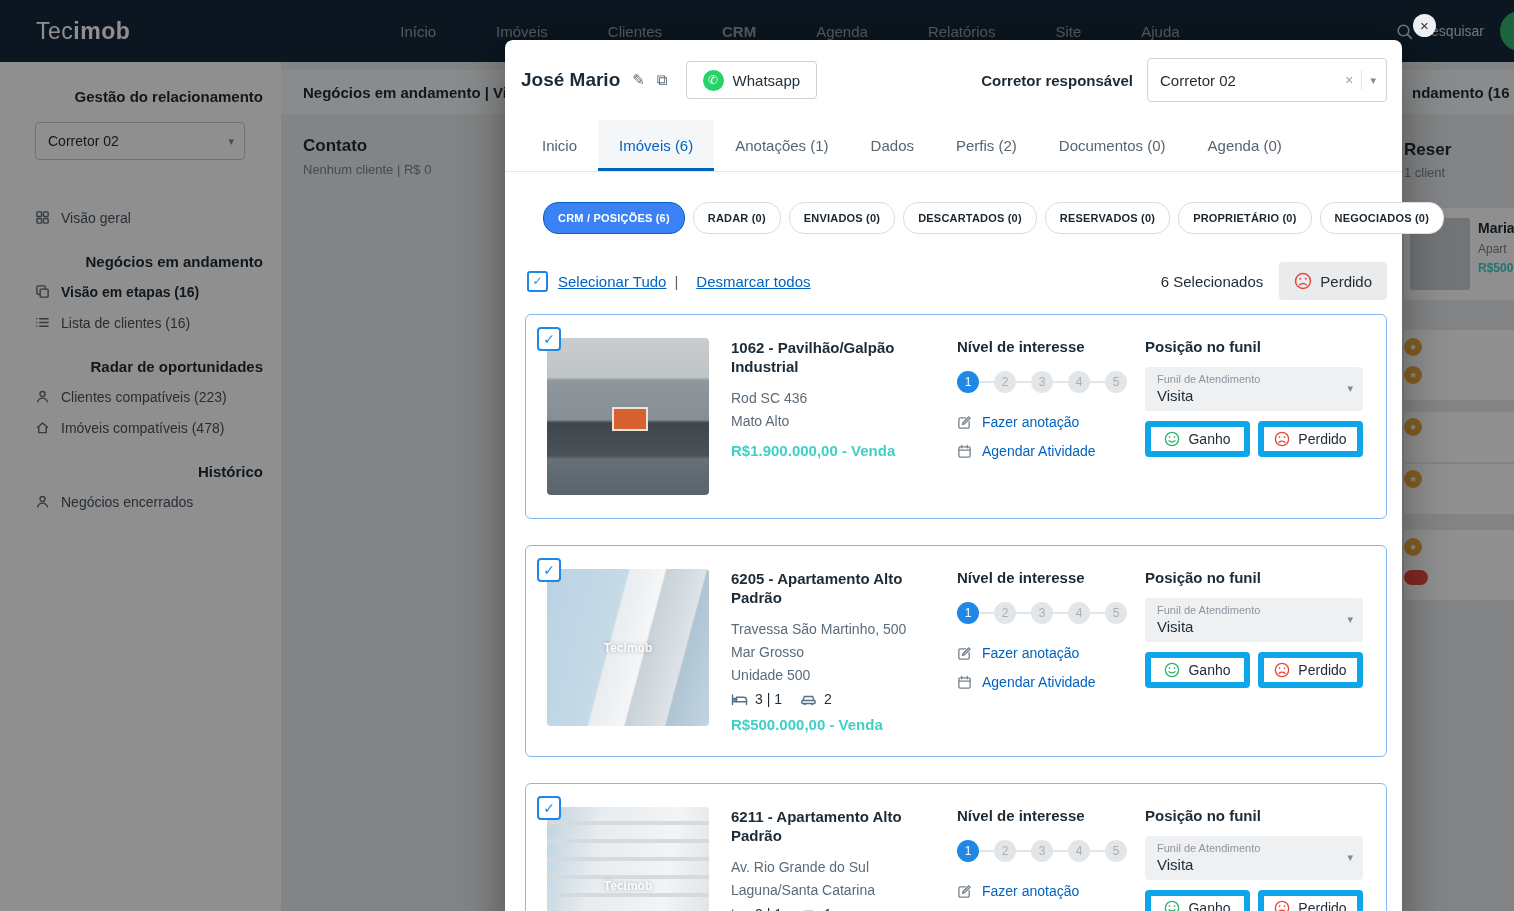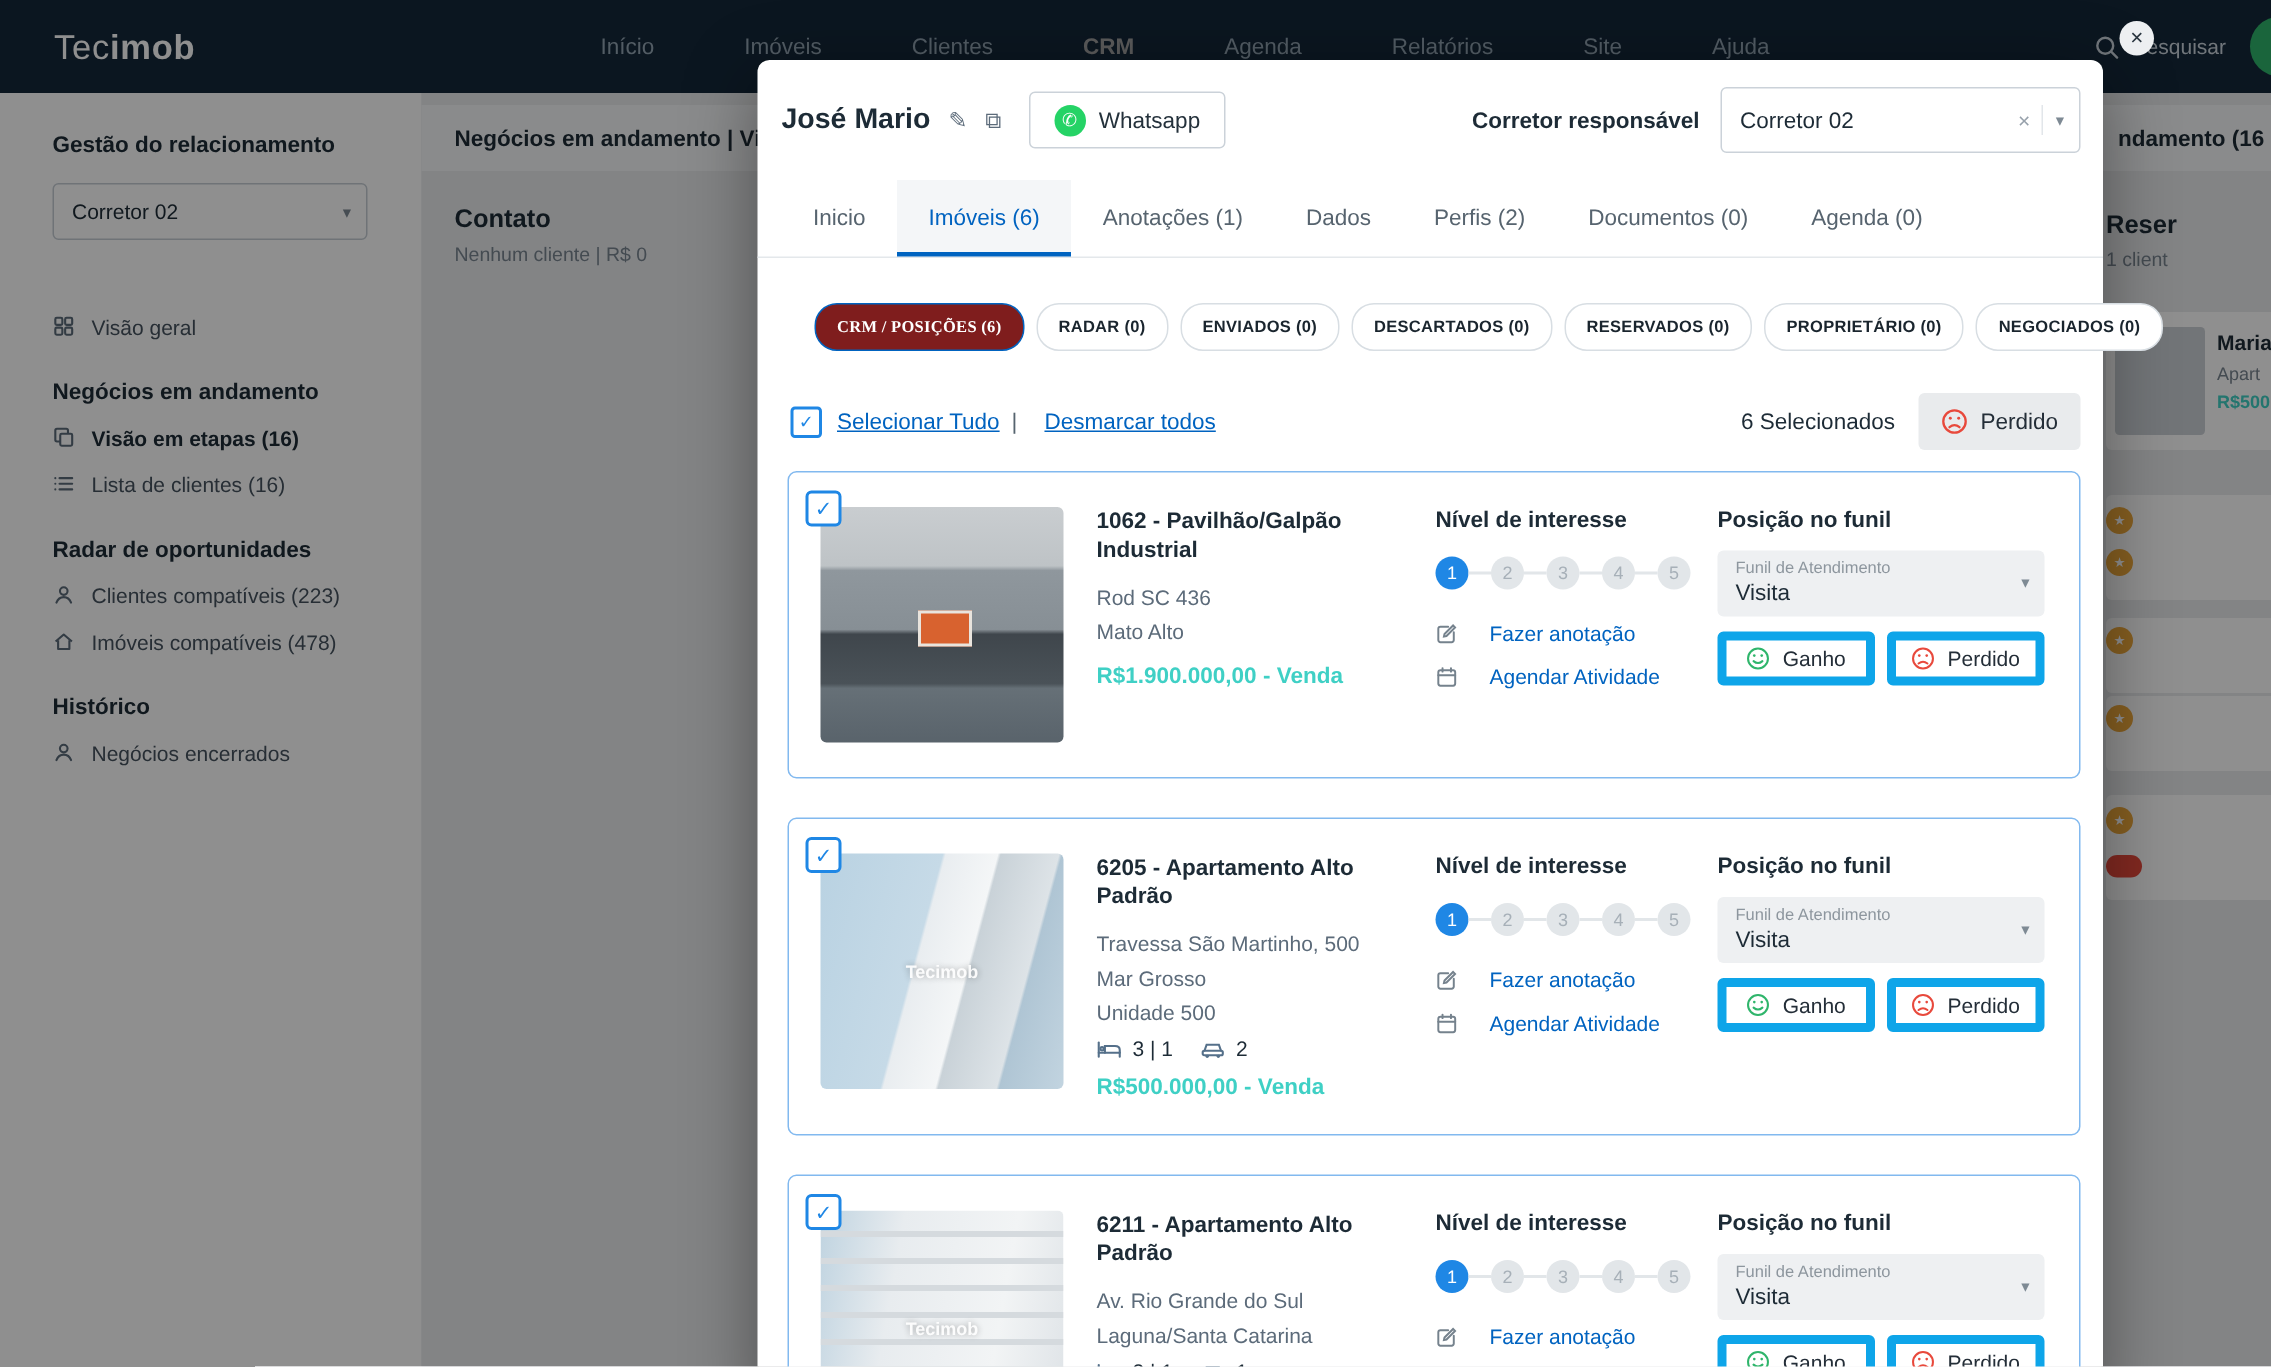--- a/index.html
+++ b/index.html
@@ -15,21 +15,21 @@
   .navbar{position:absolute;top:0;left:0;right:0;height:62px;background:#14283A;display:flex;align-items:center;}
   .logo{margin-left:36px;font-size:23px;color:#fff;letter-spacing:.5px;line-height:1;}
   .logo .l1{font-weight:normal;}
   .logo .l2{font-weight:bold;}
   .nav-menu{margin-left:270px;display:flex;gap:60px;}
   .nav-item{font-size:15px;color:#93A4B2;cursor:pointer;}
   .nav-item.active{color:#a3a3a3;font-weight:bold;}
   .nav-search{position:absolute;right:30px;top:0;height:62px;display:flex;align-items:center;gap:9px;color:#C9D3DB;font-size:14px;}
   .nav-cta{position:absolute;right:-46px;top:11px;width:60px;height:40px;border-radius:20px;background:#2FB56B;}
 
-  .sidebar{position:absolute;top:62px;left:0;width:281px;bottom:0;background:#FFFFFF;padding:26px 18px 0 35px;box-sizing:border-box;}
+  .sidebar{position:absolute;top:62px;left:0;width:281px;bottom:0;background:#FFFFFF;padding:26px 18px 0 35px;box-sizing:border-box;text-align:right;}
   .sb-title{font-size:15px;font-weight:bold;color:#1D2B36;}
   .sb-select{margin-top:17px;width:210px;height:38px;border:1px solid #C7CED5;border-radius:4px;background:#fff;display:flex;align-items:center;padding:0 10px 0 12px;font-size:14px;color:#1D2B36;box-sizing:border-box;}
   .sb-select .chev{margin-left:auto;color:#7E8A94;font-size:11px;}
   .sb-item{display:flex;align-items:center;gap:11px;height:31px;font-size:14px;color:#46535F;cursor:pointer;}
   .sb-item .ic{color:#5C6B7A;}
   .sb-item.active{color:#1D2B36;font-weight:bold;}
   .sb-item.first{margin-top:42px;}
   .sb-heading{margin-top:20px;margin-bottom:6px;font-size:15px;font-weight:bold;color:#1D2B36;}
 
   .main{position:absolute;left:281px;top:62px;right:0;bottom:0;background:#E9EBEE;}
@@ -76,21 +76,21 @@
   .bs-clear{margin-left:auto;color:#97A1AB;font-size:14px;padding:0 8px;cursor:pointer;}
   .bs-div{width:1px;height:20px;background:#E2E6EA;}
   .bs-chev{color:#7E8A94;font-size:11px;padding-left:8px;}
 
   .m-tabs{display:flex;margin-top:18px;border-bottom:1px solid #E4E8EB;padding:0 16px;}
   .tab{padding:0 21px;height:51px;display:flex;align-items:center;font-size:15px;color:#57646F;cursor:pointer;}
   .tab.active{color:#0063C0;background:#F4F6F8;box-shadow:inset 0 -3px 0 #0063C0;}
 
   .pills{display:flex;gap:8px;margin:30px 0 0 38px;}
   .pill{height:30px;border:1px solid #D8DEE3;border-radius:15px;background:#fff;display:flex;align-items:center;padding:0 14px;font-size:11px;font-weight:bold;color:#1A252E;letter-spacing:.2px;white-space:nowrap;cursor:pointer;}
-  .pill.active{background:#7f1d1d;border-color:#0063C0;color:#fff;font-family:Liberation Serif, serif;}
+  .pill.active{background:#3b82f6;border-color:#0063C0;color:#fff;}
 
   .sel-row{display:flex;align-items:center;margin:28px 15px 0 22px;}
   .sel-check{width:17px;height:17px;border:2px solid #1F87E5;border-radius:3px;color:#1F87E5;font-size:12px;font-weight:bold;display:flex;align-items:center;justify-content:center;cursor:pointer;}
   .sel-link{margin-left:10px;color:#0063C0;font-size:15px;text-decoration:underline;cursor:pointer;}
   .sel-sep{margin:0 8px;color:#56646F;font-size:15px;}
   .sel-count{margin-left:auto;font-size:15px;color:#1D2B36;}
   .lost-top-btn{margin-left:16px;height:38px;background:#E9EBED;border:none;border-radius:4px;display:flex;align-items:center;gap:8px;padding:0 15px;font-size:15px;color:#242E38;cursor:pointer;}
 
   .cards{display:flex;flex-direction:column;gap:26px;margin:14px 15px 0 20px;}
   .pcard{position:relative;display:flex;align-items:flex-start;border:1px solid #82B9EF;border-radius:6px;background:#fff;padding:23px 23px 23px 21px;box-sizing:border-box;}
@@ -110,21 +110,21 @@
   .pfeat .ic{color:#55708A;}
   .pprice{margin-top:9px;font-size:15px;font-weight:bold;color:#3FD0C5;}
 
   .pinterest{margin-left:16px;width:188px;flex:none;}
   .sec-label{font-size:15px;font-weight:bold;color:#1D2B36;}
   .dots{display:flex;align-items:center;margin-top:16px;}
   .dot{width:22px;height:22px;border-radius:50%;background:#E2E6E9;color:#A7B0B8;font-size:12px;display:flex;align-items:center;justify-content:center;flex:none;cursor:pointer;}
   .dot.active{background:#1F87E5;color:#fff;}
   .dot-line{width:15px;height:2px;background:#E2E6E9;flex:none;}
   .plinks{margin-top:21px;display:flex;flex-direction:column;gap:13px;}
-  .plink{display:flex;align-items:center;gap:21px;color:#0063C0;font-size:14px;cursor:pointer;}
+  .plink{display:flex;align-items:center;gap:10px;color:#0063C0;font-size:14px;cursor:pointer;}
   .plink .ic{color:#75828D;}
 
   .pfunnel{margin-left:auto;width:218px;flex:none;}
   .fselect{margin-top:12px;height:44px;background:#EEF0F2;border-radius:4px;position:relative;padding:6px 26px 0 12px;box-sizing:border-box;cursor:pointer;}
   .fs-label{font-size:11px;color:#8D969E;}
   .fs-value{font-size:15px;color:#1D2B36;margin-top:2px;}
   .fs-chev{position:absolute;right:10px;top:15px;color:#7E8A94;font-size:11px;}
   .fbtns{display:flex;gap:8px;margin-top:10px;}
   .fbtn{flex:1;height:36px;background:#fff;border:6px solid #0ea5e9;border-radius:4px;display:flex;align-items:center;justify-content:center;gap:8px;font-size:14px;color:#242E38;cursor:pointer;padding:0;}
 </style>

